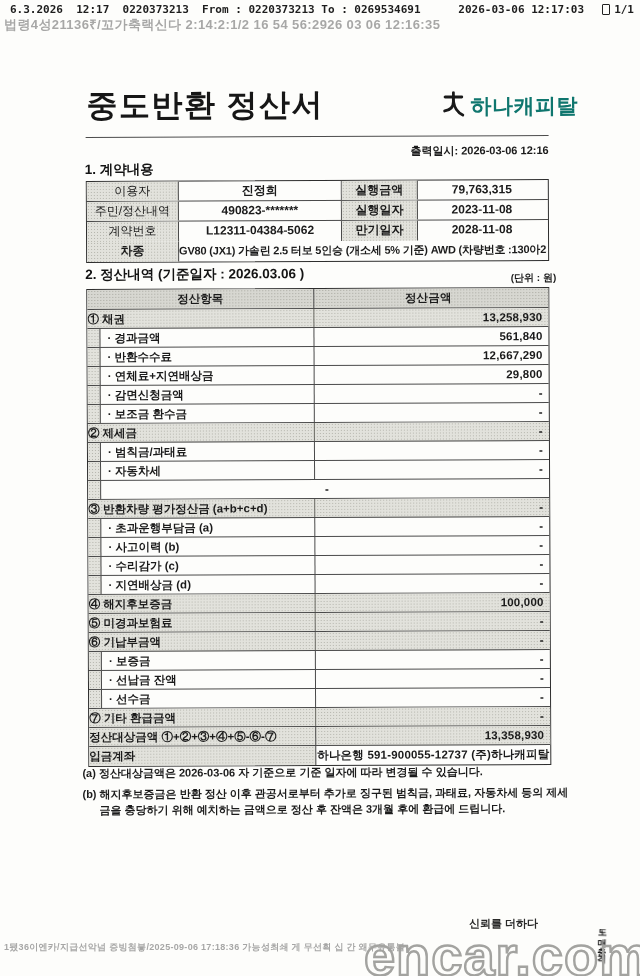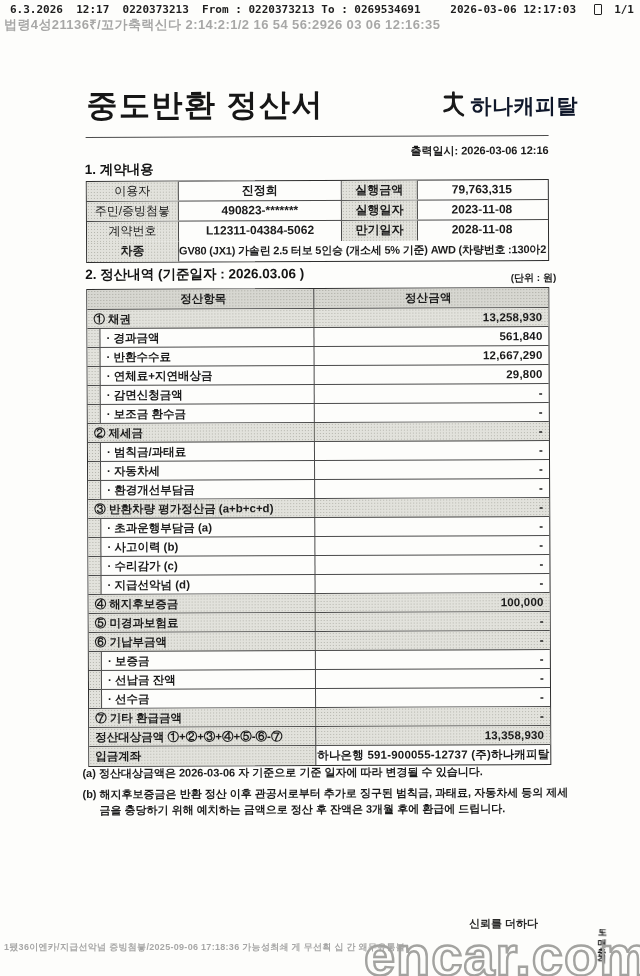--- a/index.html
+++ b/index.html
@@ -4,30 +4,30 @@
 <style>
   * { margin:0; padding:0; box-sizing:border-box; }
   html,body { width:640px; height:976px; }
   body { font-family:"Liberation Sans", sans-serif; background:#fefefc; color:#1b1b1b; overflow:hidden; }
   .page { position:relative; width:640px; height:976px; background:#fdfdfb; overflow:hidden; }
 
   
   .fax-line { position:absolute; top:3px; left:10px; right:6px; display:flex; justify-content:space-between;
     font-family:"DejaVu Sans Mono", monospace; font-size:11px; font-weight:bold; color:#1d1d1d; white-space:pre; }
   .fax-right { display:flex; gap:18px; align-items:flex-start;margin-left:13px; }
-  .page-ind { display:flex; gap:12px; align-items:center; }
+  .page-ind { display:flex; gap:4px; align-items:center; }
   .page-icon { display:inline-block; width:8px; height:11px; border:1.3px solid #222; border-radius:1px; }
   .fax-noise { position:absolute; top:15px; left:4px; font-size:13px; color:#6f6f6f; opacity:.6;
     filter:blur(.4px); white-space:pre; letter-spacing:.4px; font-weight:bold; }
 
   .doc { position:absolute; top:0; left:0; width:640px; height:976px; transform:rotate(-0.25deg); transform-origin:50% 0; }
 
   .title { position:absolute; top:84px; left:86px; font-size:31px; font-weight:bold; letter-spacing:1.5px; color:#161616; }
   .logo { position:absolute; top:92px; left:441px; display:flex; align-items:center; gap:5px; }
-  .logo-text { font-size:21px; font-weight:bold; letter-spacing:.5px; color:#0f172a; }
+  .logo-text { font-size:21px; font-weight:bold; letter-spacing:.5px; color:#0f766e; }
   .rule { position:absolute; top:136px; left:85px; width:463px; border-top:1.6px solid #4c4c4c; }
   .print-date { position:absolute; top:144px; left:85px; width:463px; text-align:right; font-size:11px; font-weight:bold; }
 
   .sec-head { position:absolute; font-size:13.5px; font-weight:bold; color:#141414; }
   .s1-head { top:160px; left:84px;text-align:right; }
   .s2-head { top:265px; left:84px; }
   .unit-note { position:absolute; top:272px; left:85px; width:470px; text-align:right; font-size:10px; font-weight:bold; }
 
   .shade { background-color:#e2e2dc; background-image:radial-gradient(#b5b5ad 22%, rgba(0,0,0,0) 24%); background-size:3px 3px; }
   .shade-dk { background-color:#d7d7d1; background-image:radial-gradient(#a8a8a0 25%, rgba(0,0,0,0) 27%); background-size:3px 3px; }
@@ -44,26 +44,26 @@
   .cv2 { width:128px; font-weight:bold; }
   .car-label { width:92px; font-weight:bold; }
   .car-value { width:367px; font-weight:bold; font-size:11px; letter-spacing:-.2px; }
 
   
   .table2 { position:absolute; top:288px; left:85px; width:463px; border:1.8px solid #2e2e2e; }
   .srow { display:flex; height:19px; line-height:18px; border-bottom:1px solid #4a4a4a; font-size:11.5px; }
   .srow:last-child { border-bottom:none; }
   .srow.header { height:20px; line-height:19px; font-weight:bold; }
   .srow.header .slabel, .srow.header .samount { text-align:center; }
-  .slabel { width:227px; border-right:1px solid #4a4a4a; padding-left:6px; white-space:nowrap; overflow:hidden; }
+  .slabel { width:227px; border-right:1px solid #4a4a4a; white-space:nowrap; overflow:hidden; }
   .samount { width:234px; text-align:right; padding-right:6px; font-weight:bold; letter-spacing:.2px; }
   .srow.group { font-weight:bold; }
   .srow.group .slabel { border-right:1px solid #6a6a64; }
   .srow.sub .strip { width:13px; border-right:1px solid #4a4a4a; }
-  .srow.sub .slabel { width:214px; font-weight:bold; }
+  .srow.sub .slabel { width:214px; font-weight:bold; padding-left:7px; }
   .srow.total { font-weight:bold; }
   .srow.account .slabel { font-weight:bold; }
   .srow.account .samount { text-align:center; padding-right:0; font-weight:bold; }
 
   .footnotes { position:absolute; top:764px; left:79px; width:486px; font-size:11px; font-weight:bold; color:#1c1c1c; }
   .footnote { padding-left:17px; text-indent:-17px; line-height:1.5; margin-bottom:4px; }
 
   .slogan { position:absolute; top:917px; left:438px; width:96px; text-align:right; font-size:11px; font-weight:bold; color:#2a2a2a; }
 
   .watermark { position:absolute; bottom:-12px; right:-10px; font-size:56px; font-weight:bold; letter-spacing:1px;
@@ -114,21 +114,21 @@
     <div class="table1">
       <div>
   <div class="c-row">
     <div class="cell cl1 shade">이용자</div>
     <div class="cell cv1">진정희</div>
     <div class="cell cl2 shade">실행금액</div>
     <div class="cell cv2">79,763,315</div>
   </div>
 
   <div class="c-row">
-    <div class="cell cl1 shade">주민/증빙첨붛</div>
+    <div class="cell cl1 shade">주민/정산내역</div>
     <div class="cell cv1">490823-*******</div>
     <div class="cell cl2 shade">실행일자</div>
     <div class="cell cv2">2023-11-08</div>
   </div>
 
   <div class="c-row">
     <div class="cell cl1 shade">계약번호</div>
     <div class="cell cv1">L12311-04384-5062</div>
     <div class="cell cl2 shade">만기일자</div>
     <div class="cell cv2">2028-11-08</div>
@@ -187,21 +187,20 @@
             <div class="slabel">· 범칙금/과태료</div>
             <div class="samount">-</div>
           </div>
           <div class="srow sub">
             <div class="strip shade"></div>
             <div class="slabel">· 자동차세</div>
             <div class="samount">-</div>
           </div>
           <div class="srow sub">
             <div class="strip shade"></div>
-            <div class="slabel">· 환경개선부담금</div>
             <div class="samount">-</div>
           </div>
           <div class="srow group shade">
             <div class="slabel">③ 반환차량 평가정산금 (a+b+c+d)</div>
             <div class="samount">-</div>
           </div>
           <div class="srow sub">
             <div class="strip shade"></div>
             <div class="slabel">· 초과운행부담금 (a)</div>
             <div class="samount">-</div>
@@ -211,21 +210,21 @@
             <div class="slabel">· 사고이력 (b)</div>
             <div class="samount">-</div>
           </div>
           <div class="srow sub">
             <div class="strip shade"></div>
             <div class="slabel">· 수리감가 (c)</div>
             <div class="samount">-</div>
           </div>
           <div class="srow sub">
             <div class="strip shade"></div>
-            <div class="slabel">· 지급선악넘 (d)</div>
+            <div class="slabel">· 지연배상금 (d)</div>
             <div class="samount">-</div>
           </div>
           <div class="srow group shade">
             <div class="slabel">④ 해지후보증금</div>
             <div class="samount">100,000</div>
           </div>
           <div class="srow group shade">
             <div class="slabel">⑤ 미경과보험료</div>
             <div class="samount">-</div>
           </div>

